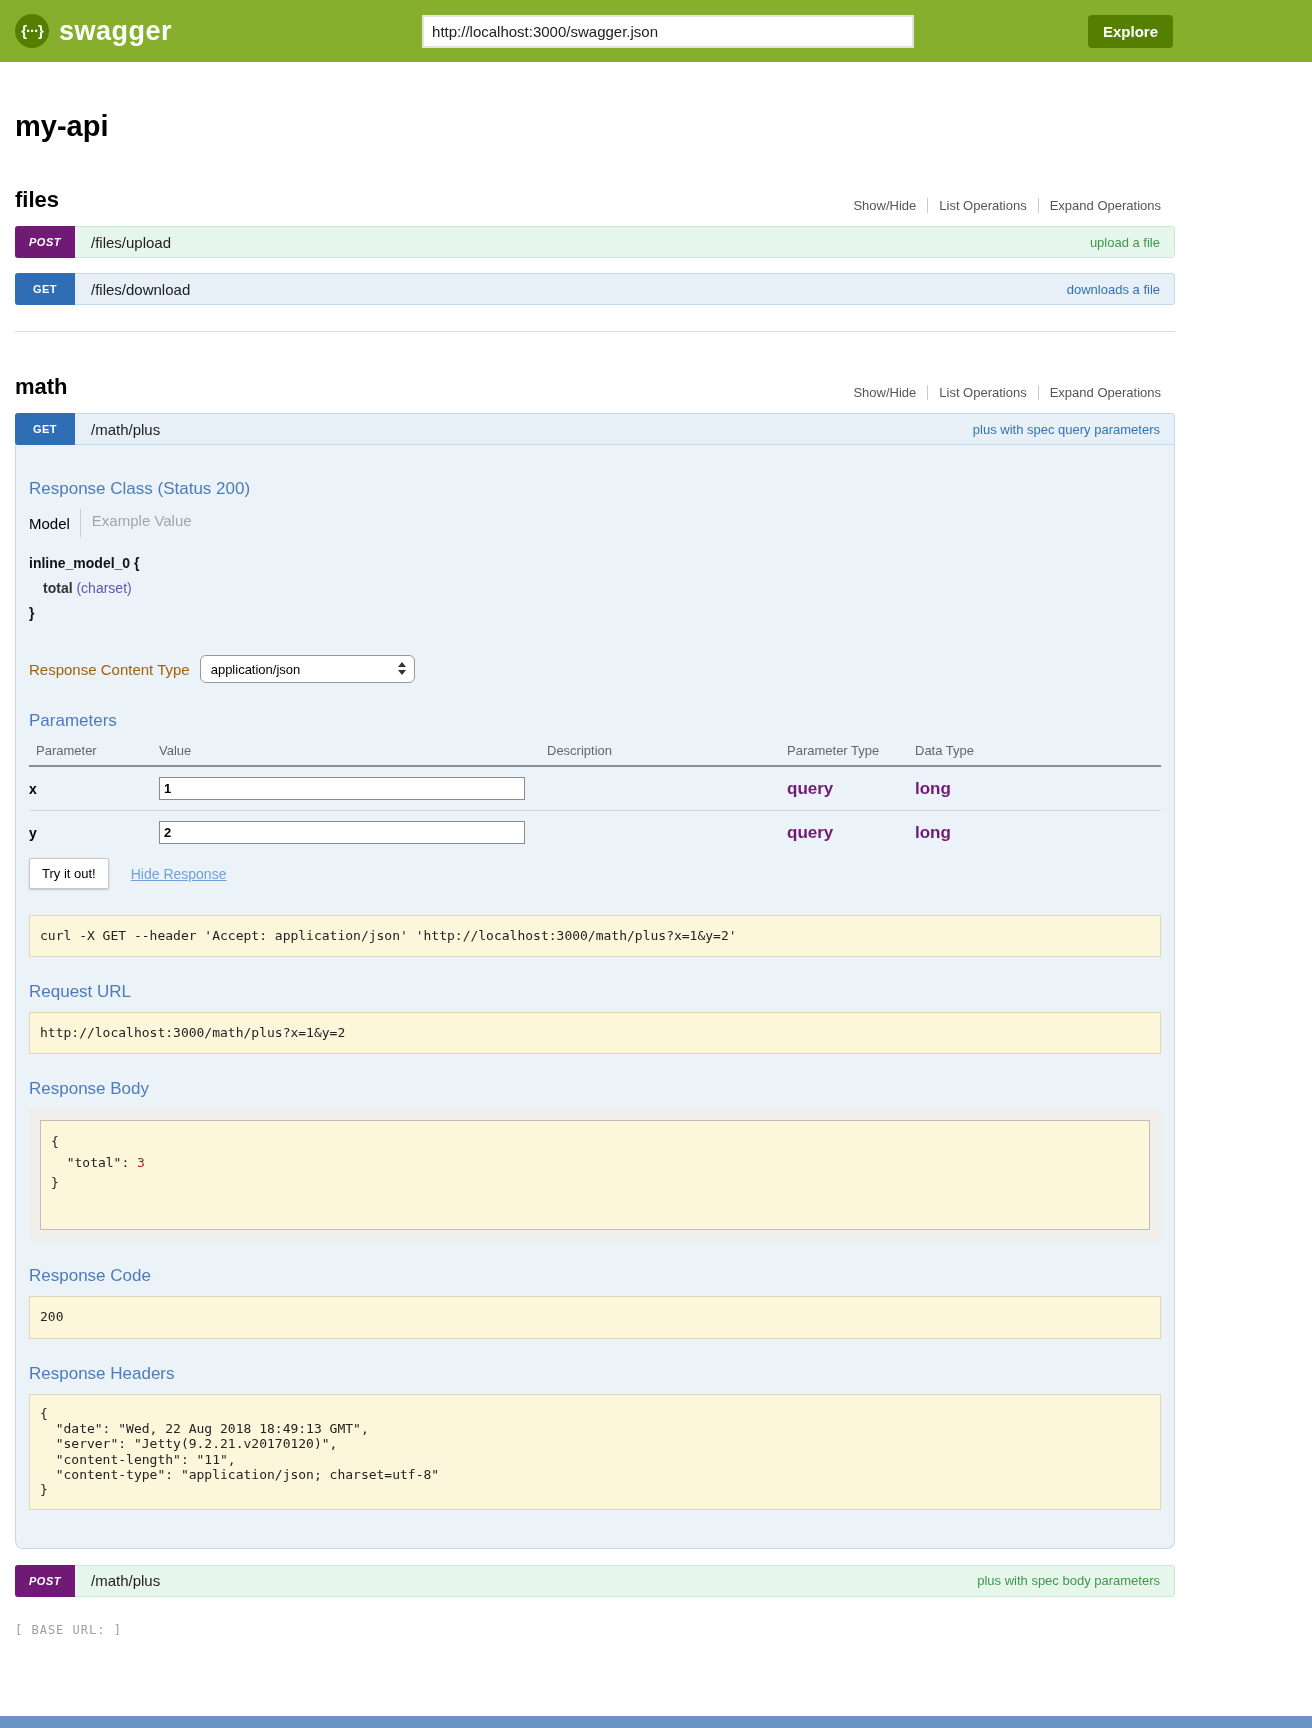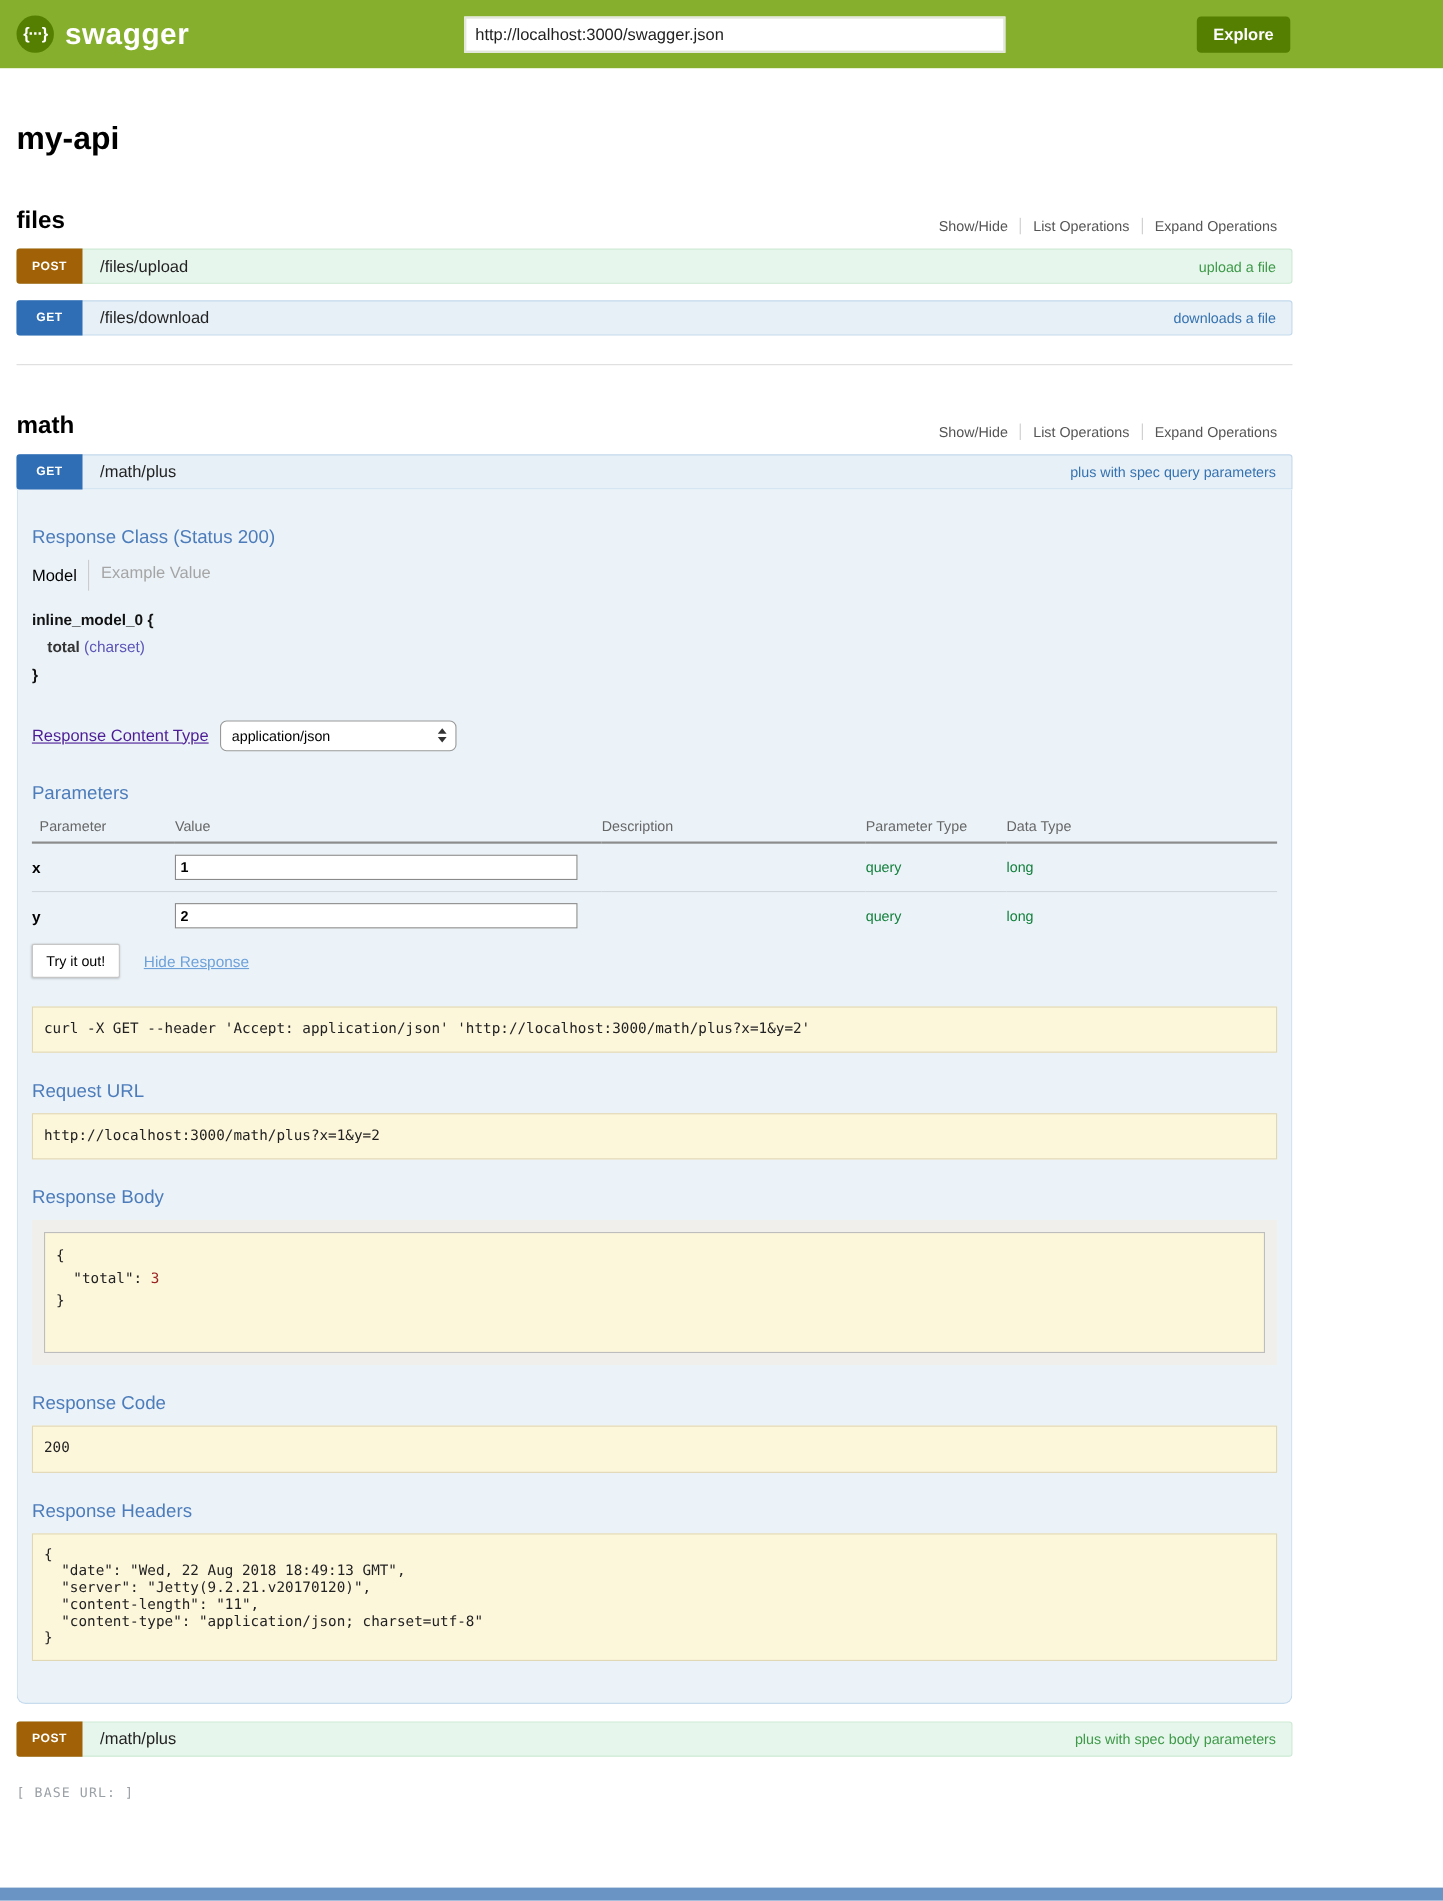--- a/index.html
+++ b/index.html
@@ -44,21 +44,21 @@
   
   .endpoint { display:flex; align-items:stretch; height:32px; border-radius:3px; margin-bottom:15px; cursor:pointer; }
   .endpoint.post { background:#e7f6ec; border:1px solid #cde9d4; }
   .endpoint.get  { background:#e7f0f7; border:1px solid #c3d9ec; }
   .endpoint.expanded { border-radius:3px 3px 0 0; margin-bottom:0; }
   .method-badge {
     width:60px; display:flex; align-items:center; justify-content:center;
     color:#fff; font-weight:bold; font-size:11px; border-radius:3px 0 0 3px;
     margin:-1px 0 -1px -1px; letter-spacing:0.5px;
   }
-  .endpoint.post .method-badge { background:#a16207; }
+  .endpoint.post .method-badge { background:#701a75;font-style:italic; }
   .endpoint.get  .method-badge { background:#2f6db4; }
   .endpoint-path { font-size:15px; color:#222; display:flex; align-items:center; margin-left:16px; }
   .endpoint-summary { margin-left:auto; margin-right:14px; display:flex; align-items:center; font-size:13px; }
   .endpoint.post .endpoint-summary { color:#3d9948; }
   .endpoint.get  .endpoint-summary { color:#3572b0; }
   
   .op-panel {
     background:#ebf3f9; border:1px solid #c3d9ec; border-top:none;
     border-radius:0 0 8px 8px; padding:34px 13px 38px 13px;
   }
@@ -67,21 +67,21 @@
   .tab-active { color:#000; padding-right:10px; }
   .tab-inactive { color:#a5a5a5; border-left:1px solid #ccc; padding:3px 0 8px 11px; cursor:pointer; }
   .model-block { font-size:14px; color:#111; margin-bottom:34px; }
   .model-line1 { font-weight:bold; }
   .model-prop { margin:9px 0 9px 14px; }
   .model-prop-name { font-weight:bold; color:#333; }
   .model-prop-type { color:#5d55b8; }
   .model-close { font-weight:bold; }
   
   .rct-row { display:flex; align-items:center; margin-bottom:28px; }
-  .rct-label { font-size:15px; color:#4c1d95; margin-right:10px;text-decoration:underline; }
+  .rct-label { font-size:15px; color:#a16207; margin-right:10px; }
   .rct-select {
     position:relative; width:215px; height:28px; background:#fff;
     border:1px solid #999; border-radius:6px; display:flex; align-items:center;
     padding:0 26px 0 10px; cursor:pointer;
   }
   .rct-select select {
     appearance:none; -webkit-appearance:none; border:none; background:transparent;
     font-size:13px; color:#000; width:100%; outline:none; cursor:pointer;
     font-family:"Liberation Sans",sans-serif;
   }
@@ -96,21 +96,21 @@
     padding:4px 0 7px 0; border-bottom:2px solid #8c8c8c;
   }
   table.params td { padding:10px 0; vertical-align:middle; }
   table.params tr.param-row-x td { border-bottom:1px solid #d0d7dd; }
   .param-name { font-weight:bold; font-size:14px; color:#000; padding-left:7px; }
   th.col-param { padding-left:7px !important; }
   .param-input {
     width:366px; height:23px; border:1px solid #8a8a8a; font-size:13px; font-weight:bold;
     padding:1px 4px; color:#000; outline:none; font-family:"Liberation Sans",sans-serif;
   }
-  .param-meta { font-size:13px; color:#15803d; }
+  .param-meta { font-size:17px; color:#701a75;font-weight:bold; }
   
   .try-row { display:flex; align-items:center; margin-top:4px; margin-bottom:26px; }
   .try-btn {
     background:#fff; border:1px solid #c6c6c6; border-radius:2px;
     font-size:13px; color:#000; padding:7px 12px; cursor:pointer;
     box-shadow:0 1px 2px rgba(0,0,0,0.18); font-family:"Liberation Sans",sans-serif;
   }
   .hide-response { color:#6fa1d9; font-size:14px; text-decoration:underline; margin-left:22px; cursor:pointer; }
   
   .cream {

